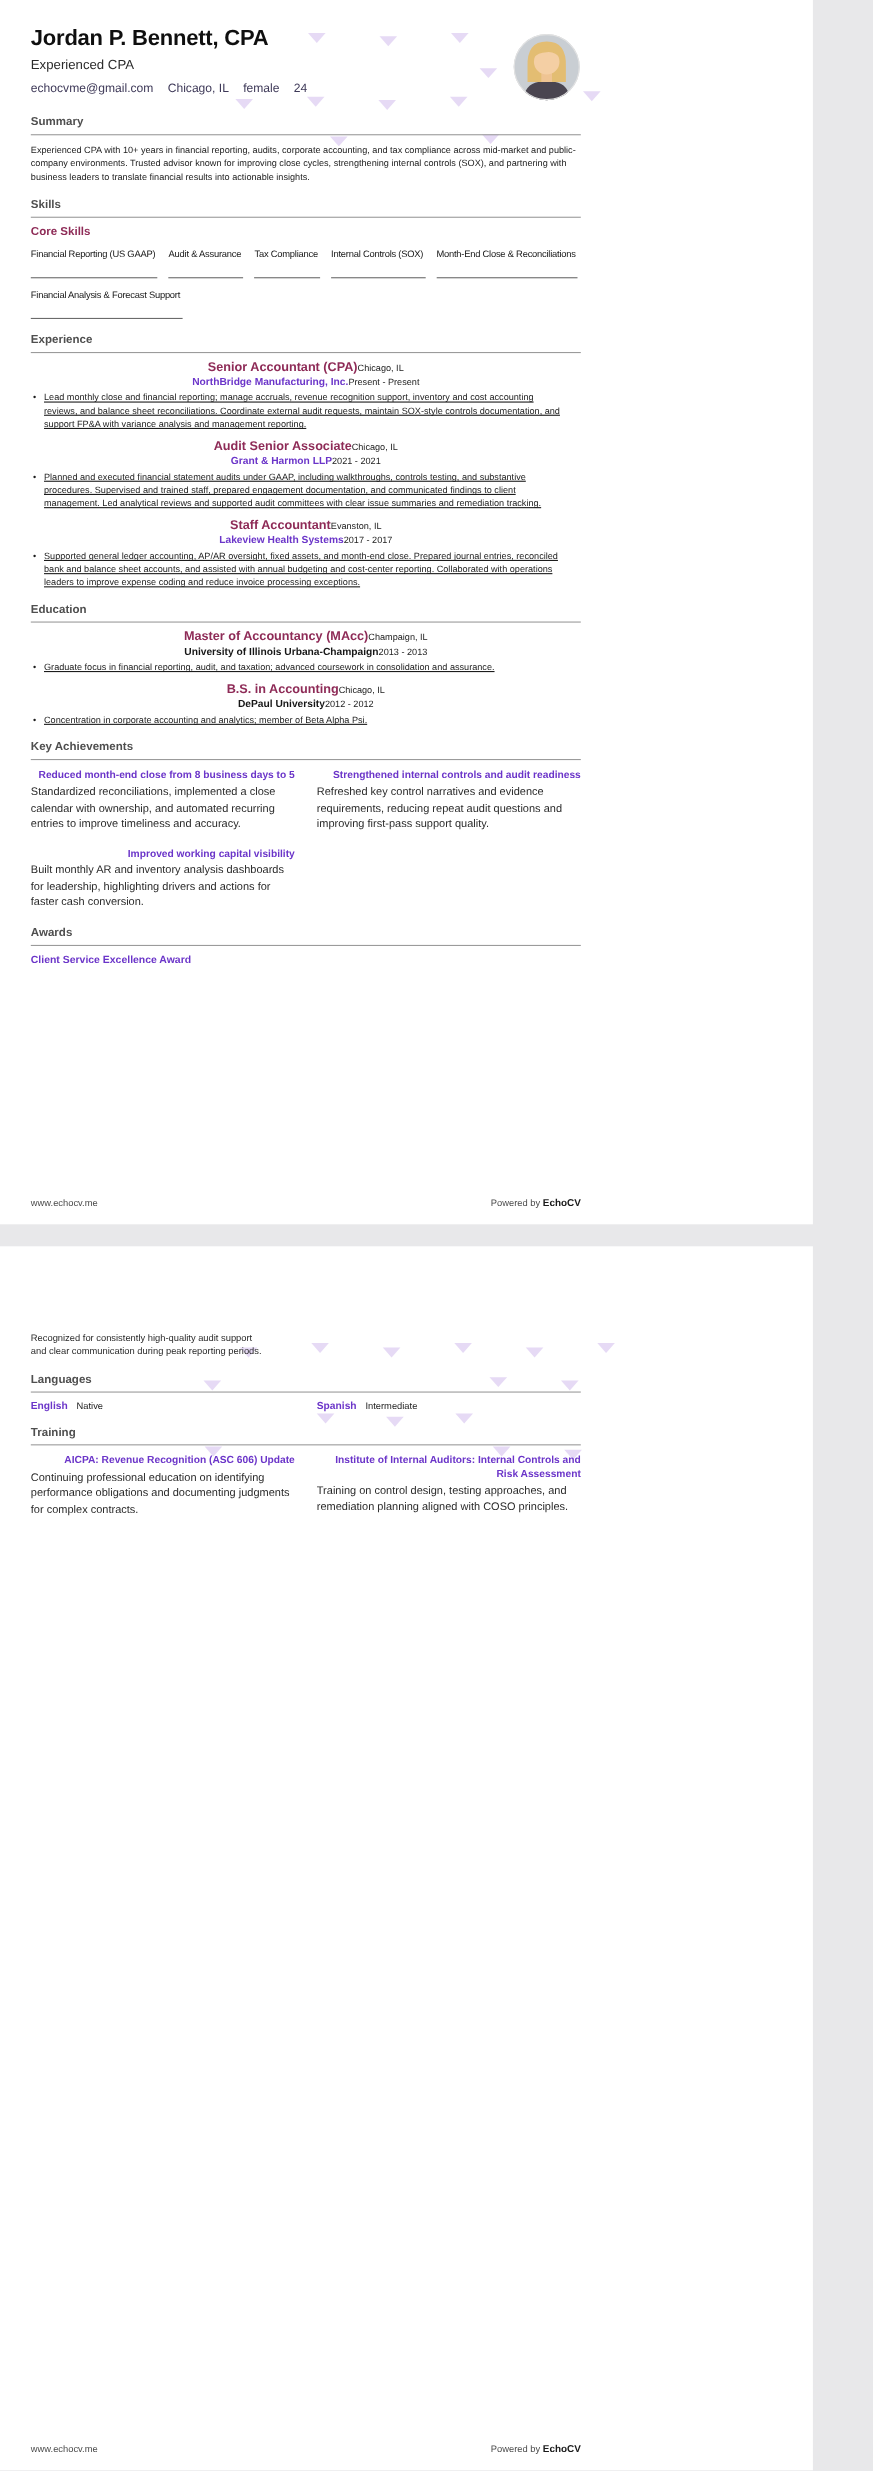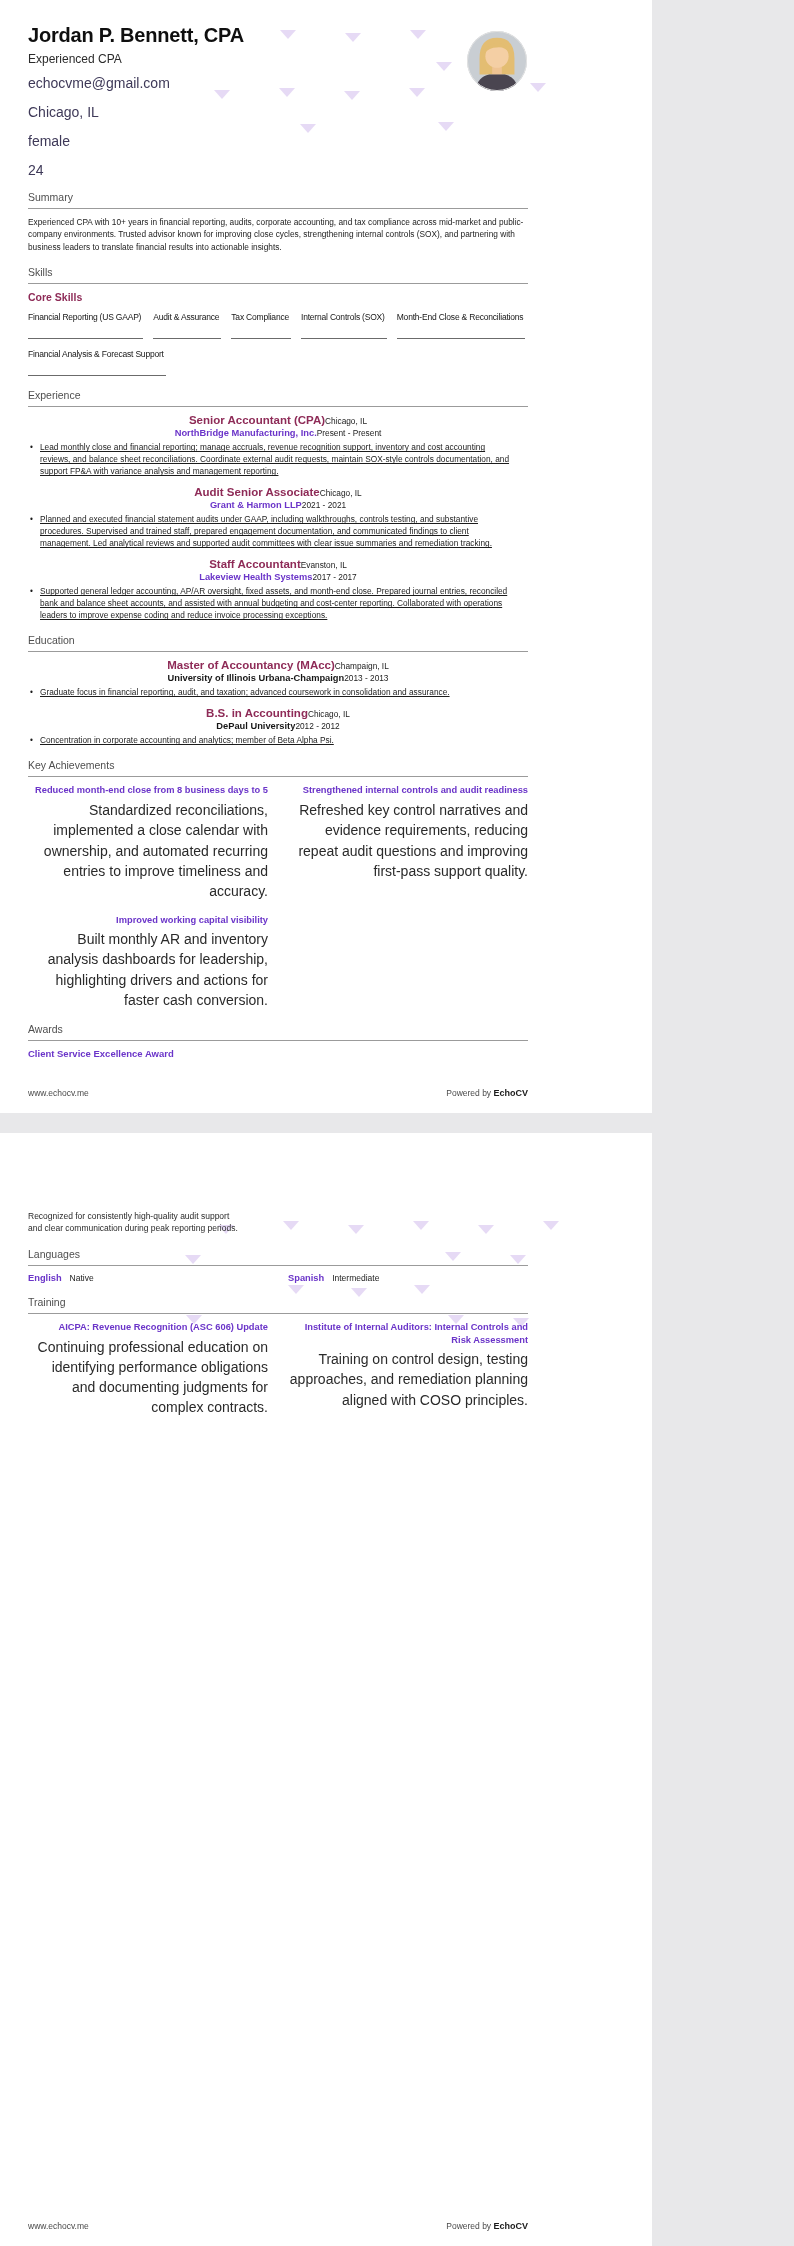--- a/index.html
+++ b/index.html
@@ -5,21 +5,21 @@
   html, body { margin:0; padding:0; }
   body {
     width:794px;
     background:#e8e8ea;
     font-family:"Liberation Sans", sans-serif;
     color:#1a1a1a;
     -webkit-font-smoothing:antialiased;
   }
   .page {
     position:relative;
-    width:652px;
+    width:739px;
     height:1113px;
     background:#ffffff;
     overflow:hidden;
   }
   .page + .page { margin-top:20px; }
   .content { position:relative; width:500px; margin-left:28px; padding-top:24px; }
   .content-p2 { padding-top:68px; }
 
   
   .tri {
@@ -28,29 +28,29 @@
     border-right:8px solid transparent;
     border-top:9px solid var(--watermark, #cdb6ec);
     opacity:.5;
     pointer-events:none;
   }
 
   
   .hdr { display:flex; justify-content:space-between; align-items:flex-start; }
   h1 { margin:0; font-size:20px; font-weight:700; letter-spacing:-0.2px; color:#0f0f0f; }
   .subtitle { margin-top:5px; font-size:12px; color:#2b2b2b; }
-  .contact { margin-top:9px; display:flex; gap:13px; font-size:14px; font-weight:500; color:#3e3958;flex-direction:column; }
+  .contact { margin-top:9px; display:flex; gap:13px; font-size:11px; font-weight:500; color:#3e3958; }
   .contact .email { cursor:pointer; }
   .avatar { width:62px; height:62px; margin-top:6px; flex:0 0 auto; }
 
   
   .sec { margin-top:13px; }
   .sec-h {
     margin:0 0 7px 0;
-    font-size:10.5px; font-weight:400; color:#4f4f4f;
+    font-size:10.5px; font-weight:700; color:#4f4f4f;
     padding-bottom:5px;
     border-bottom:1px solid #9b9b9b;
   }
   .body { margin:0; font-size:8.3px; line-height:1.5; color:#1c1c1c; }
 
   
   .group-title { font-size:10.5px; font-weight:700; color:var(--burgundy, #8e2b57); margin:2px 0 9px; }
   .skills { display:flex; flex-wrap:wrap; gap:10px 10px; }
   .skill {
     font-size:8.5px; letter-spacing:-0.2px; color:#161616;
@@ -65,21 +65,21 @@
   .jtitle { font-size:11.5px; font-weight:700; color:var(--burgundy, #8e2b57); }
   .meta { font-size:8.3px; color:#222; white-space:nowrap; }
   .company { font-size:9.3px; font-weight:600; color:var(--accent, #6b35c9); margin-top:2px; }
   .school { font-size:9.3px; font-weight:700; color:#161616; margin-top:2px; }
   .bullet { position:relative; margin:3px 16px 0 2px; padding-left:10px; font-size:8.3px; line-height:1.45; color:#1c1c1c;text-decoration:underline; }
   .bullet::before { content:"\2022"; position:absolute; left:0; top:0; }
 
   
   .twocol { display:grid; grid-template-columns:240px 240px; column-gap:20px; row-gap:12px; }
   .ach-title, .item-title { font-size:9.3px; font-weight:600; color:var(--accent, #6b35c9); line-height:1.35;text-align:right; }
-  .ach-text, .item-text { margin-top:3px; font-size:14px; line-height:1.45; color:#2a2a2a;text-align:right; }
+  .ach-text, .item-text { margin-top:3px; font-size:10px; line-height:1.45; color:#2a2a2a; }
 
   
   .cert-name, .award-title { font-size:9.5px; font-weight:600; color:var(--accent, #6b35c9); }
   .cert-status { margin-top:3px; font-size:8.3px; color:#1c1c1c; }
 
   
   .award-desc { width:216px; font-size:8.5px; line-height:1.5; color:#2a2a2a; }
   .lang-row { display:flex; align-items:baseline; gap:8px; }
   .lang-name { font-size:9.3px; font-weight:600; color:var(--accent, #6b35c9); }
   .lang-level { font-size:8.5px; color:#1c1c1c; }

